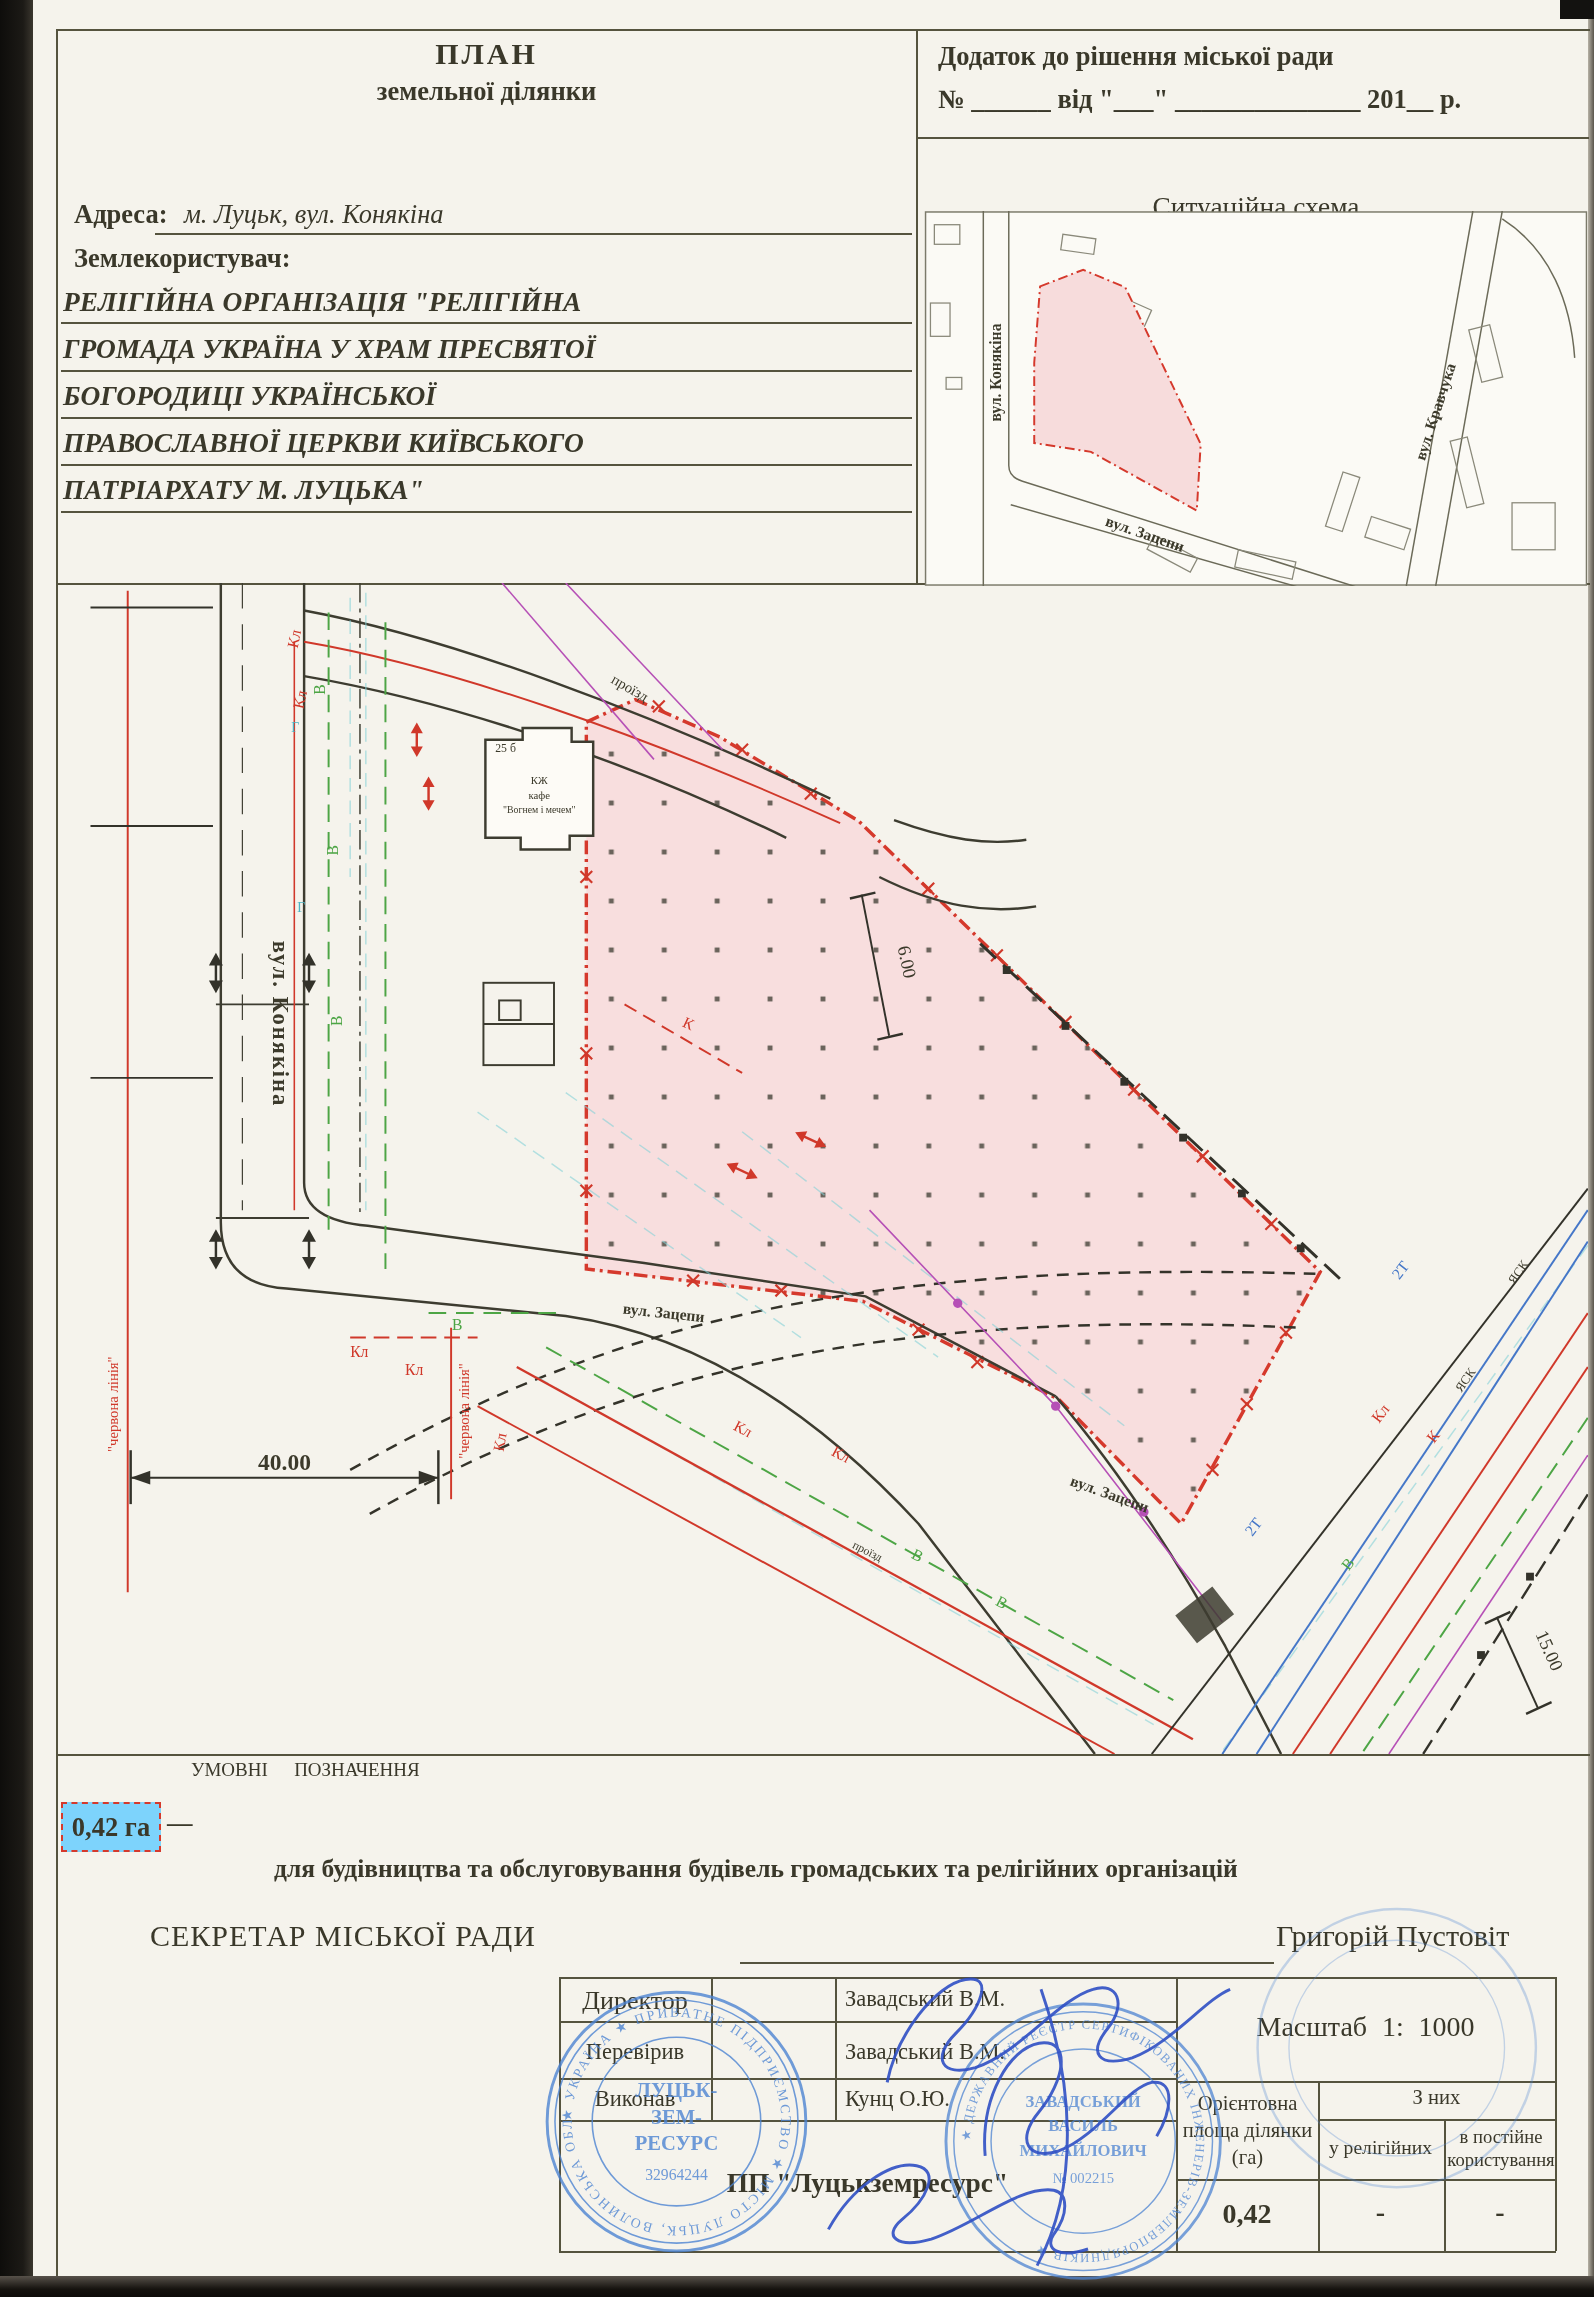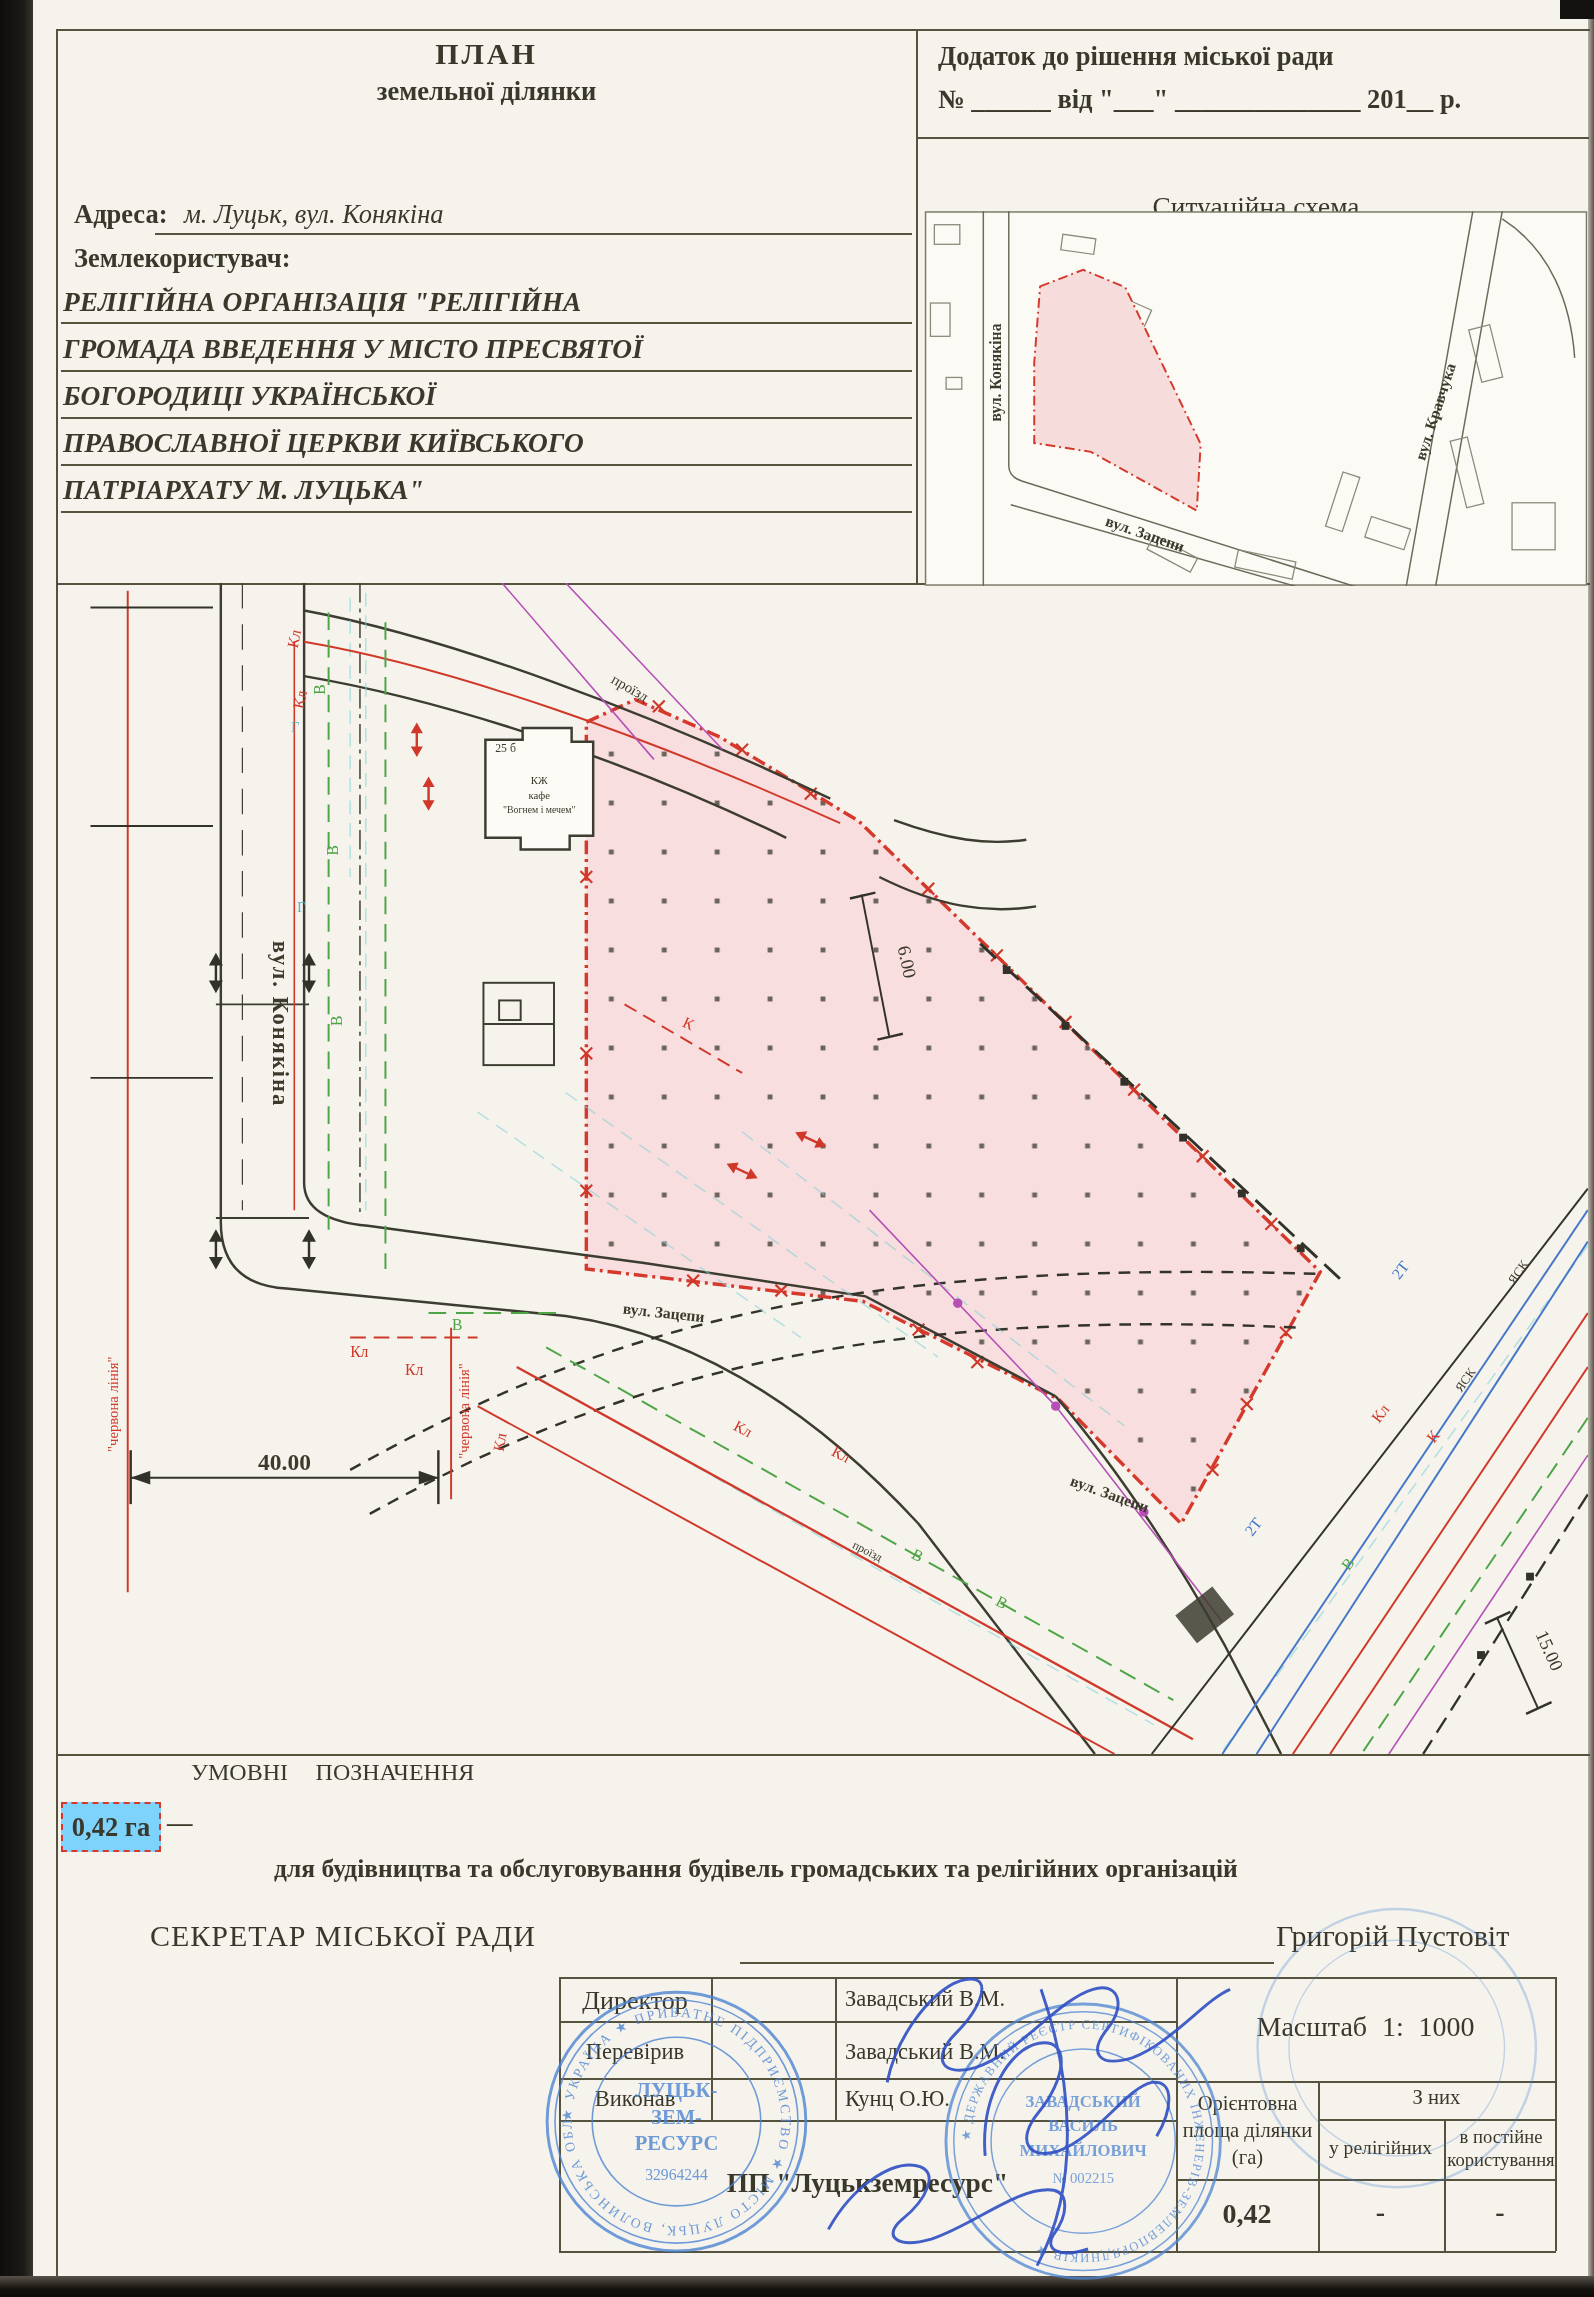--- a/index.html
+++ b/index.html
@@ -51,21 +51,21 @@
   <div class="t" style="left:74px;top:199px;font-size:26.5px;">
     <span style="font-weight:bold;">Адреса:</span>
     <span style="font-style:italic;margin-left:9.8px;">м. Луцьк, вул. Конякіна</span>
   </div>
   <div class="hline" style="left:155px;top:233px;width:757px;"></div>
 
   <div class="t" style="left:74px;top:243px;font-size:26.5px;font-weight:bold;">Землекористувач:</div>
 
   <div class="t" style="left:63px;top:287px;font-size:27.4px;font-weight:bold;font-style:italic;">РЕЛІГІЙНА ОРГАНІЗАЦІЯ "РЕЛІГІЙНА</div>
   <div class="hline" style="left:61px;top:322px;width:851px;"></div>
-  <div class="t" style="left:63px;top:334px;font-size:27.4px;font-weight:bold;font-style:italic;">ГРОМАДА ВВЕДЕННЯ У МІСТО ПРЕСВЯТОЇ</div>
+  <div class="t" style="left:63px;top:334px;font-size:27.4px;font-weight:bold;font-style:italic;">ГРОМАДА УКРАЇНА У ХРАМ ПРЕСВЯТОЇ</div>
   <div class="hline" style="left:61px;top:370px;width:851px;"></div>
   <div class="t" style="left:63px;top:381px;font-size:27.4px;font-weight:bold;font-style:italic;">БОГОРОДИЦІ УКРАЇНСЬКОЇ</div>
   <div class="hline" style="left:61px;top:417px;width:851px;"></div>
   <div class="t" style="left:63px;top:428px;font-size:27.4px;font-weight:bold;font-style:italic;">ПРАВОСЛАВНОЇ ЦЕРКВИ КИЇВСЬКОГО</div>
   <div class="hline" style="left:61px;top:464px;width:851px;"></div>
   <div class="t" style="left:63px;top:475px;font-size:27.4px;font-weight:bold;font-style:italic;">ПАТРІАРХАТУ М. ЛУЦЬКА"</div>
   <div class="hline" style="left:61px;top:511px;width:851px;"></div>
 
   <div class="t" style="left:924px;top:167px;width:664px;text-align:center;font-size:27.4px;margin-top:25px;">Ситуаційна схема</div>
 
@@ -311,21 +311,21 @@
       <text class="ml" font-size="13" transform="rotate(-55 1492 702)" x="1478" y="707">ЯСК</text>
       <text class="ml" font-size="13" transform="rotate(-55 1438 812)" x="1424" y="817">ЯСК</text>
       <text class="mcyan" font-size="14" x="240" y="152">Г</text>
       <text class="mcyan" font-size="14" x="246" y="336">Г</text>
     </g>
 
     <text class="mred" font-size="15" text-anchor="middle" transform="rotate(-90 58 838)" x="58" y="843">"червона лінія"</text>
     <text class="mred" font-size="15" text-anchor="middle" transform="rotate(-90 416 845)" x="416" y="850">"червона лінія"</text>
   </svg>
 
-  <div class="t" style="left:191px;top:1759px;font-size:24px;word-spacing:21.6px;">УМОВНІ ПОЗНАЧЕННЯ</div>
+  <div class="t" style="left:191px;top:1759px;font-size:19px;word-spacing:21.6px;">УМОВНІ ПОЗНАЧЕННЯ</div>
   <div class="badge" style="left:61px;top:1802px;width:96px;height:46px;">
     <span style="font-size:26.5px;font-weight:bold;">0,42 га</span>
   </div>
   <div class="t" style="left:167px;top:1808px;font-size:25.5px;font-weight:bold;">—</div>
   <div class="t" style="left:274px;top:1854px;font-size:25.5px;font-weight:bold;">для будівництва та обслуговування будівель громадських та релігійних організацій</div>
 
   <div class="t" style="left:150px;top:1919px;font-size:30px;letter-spacing:1px;">СЕКРЕТАР МІСЬКОЇ РАДИ</div>
   <div class="hline" style="left:740px;top:1962px;width:534px;"></div>
   <div class="t" style="left:1276px;top:1919px;font-size:30px;">Григорій Пустовіт</div>
 

